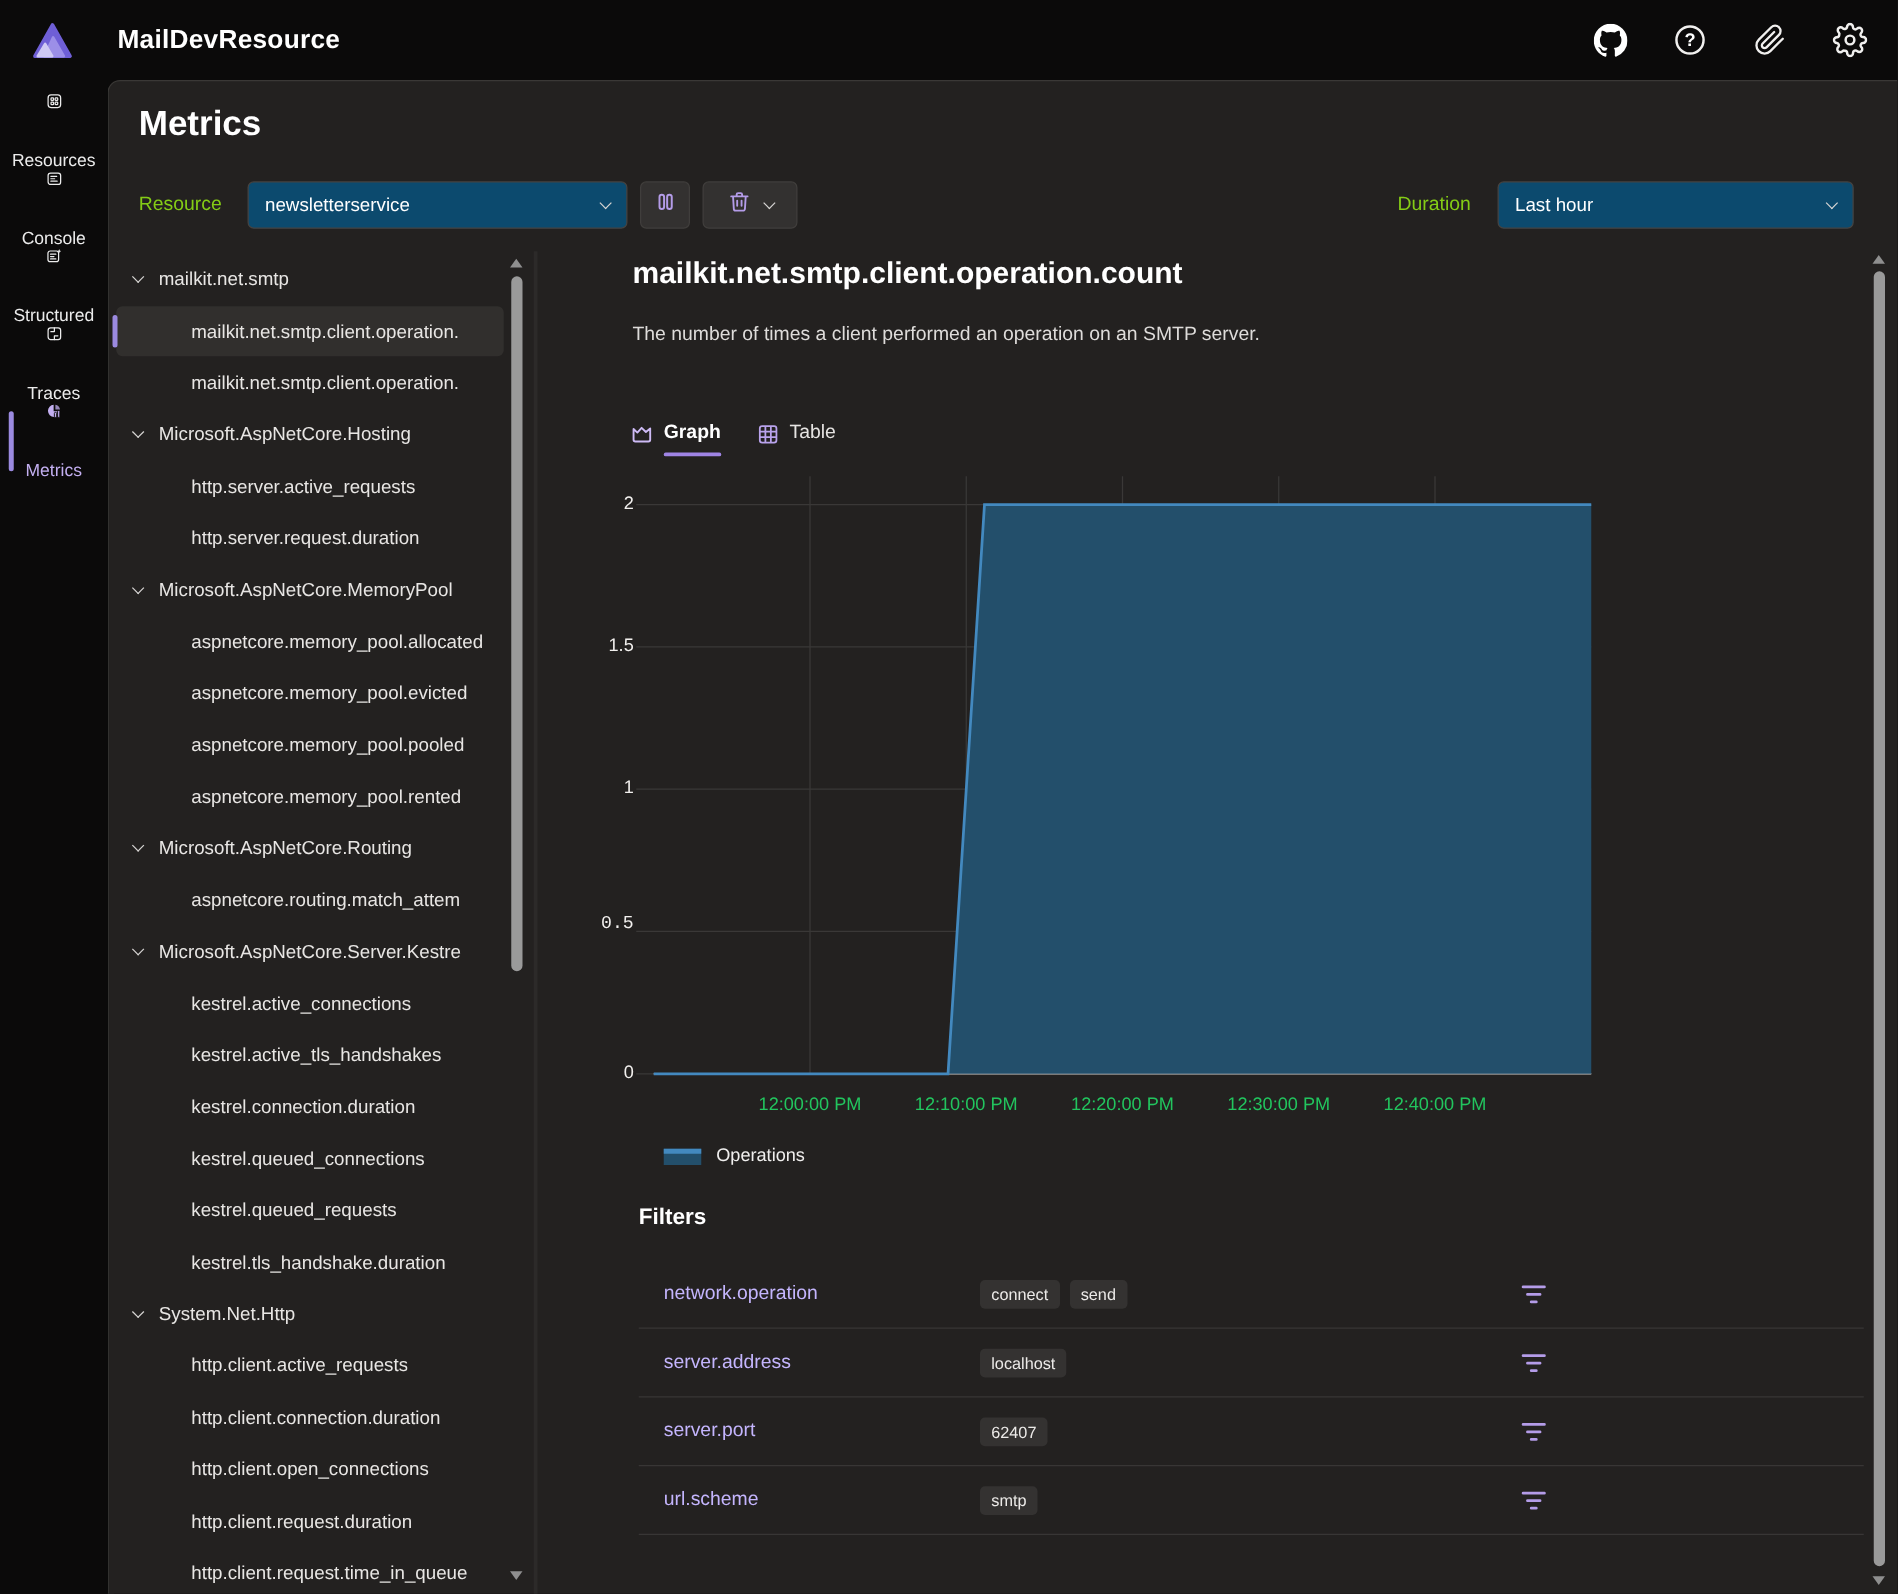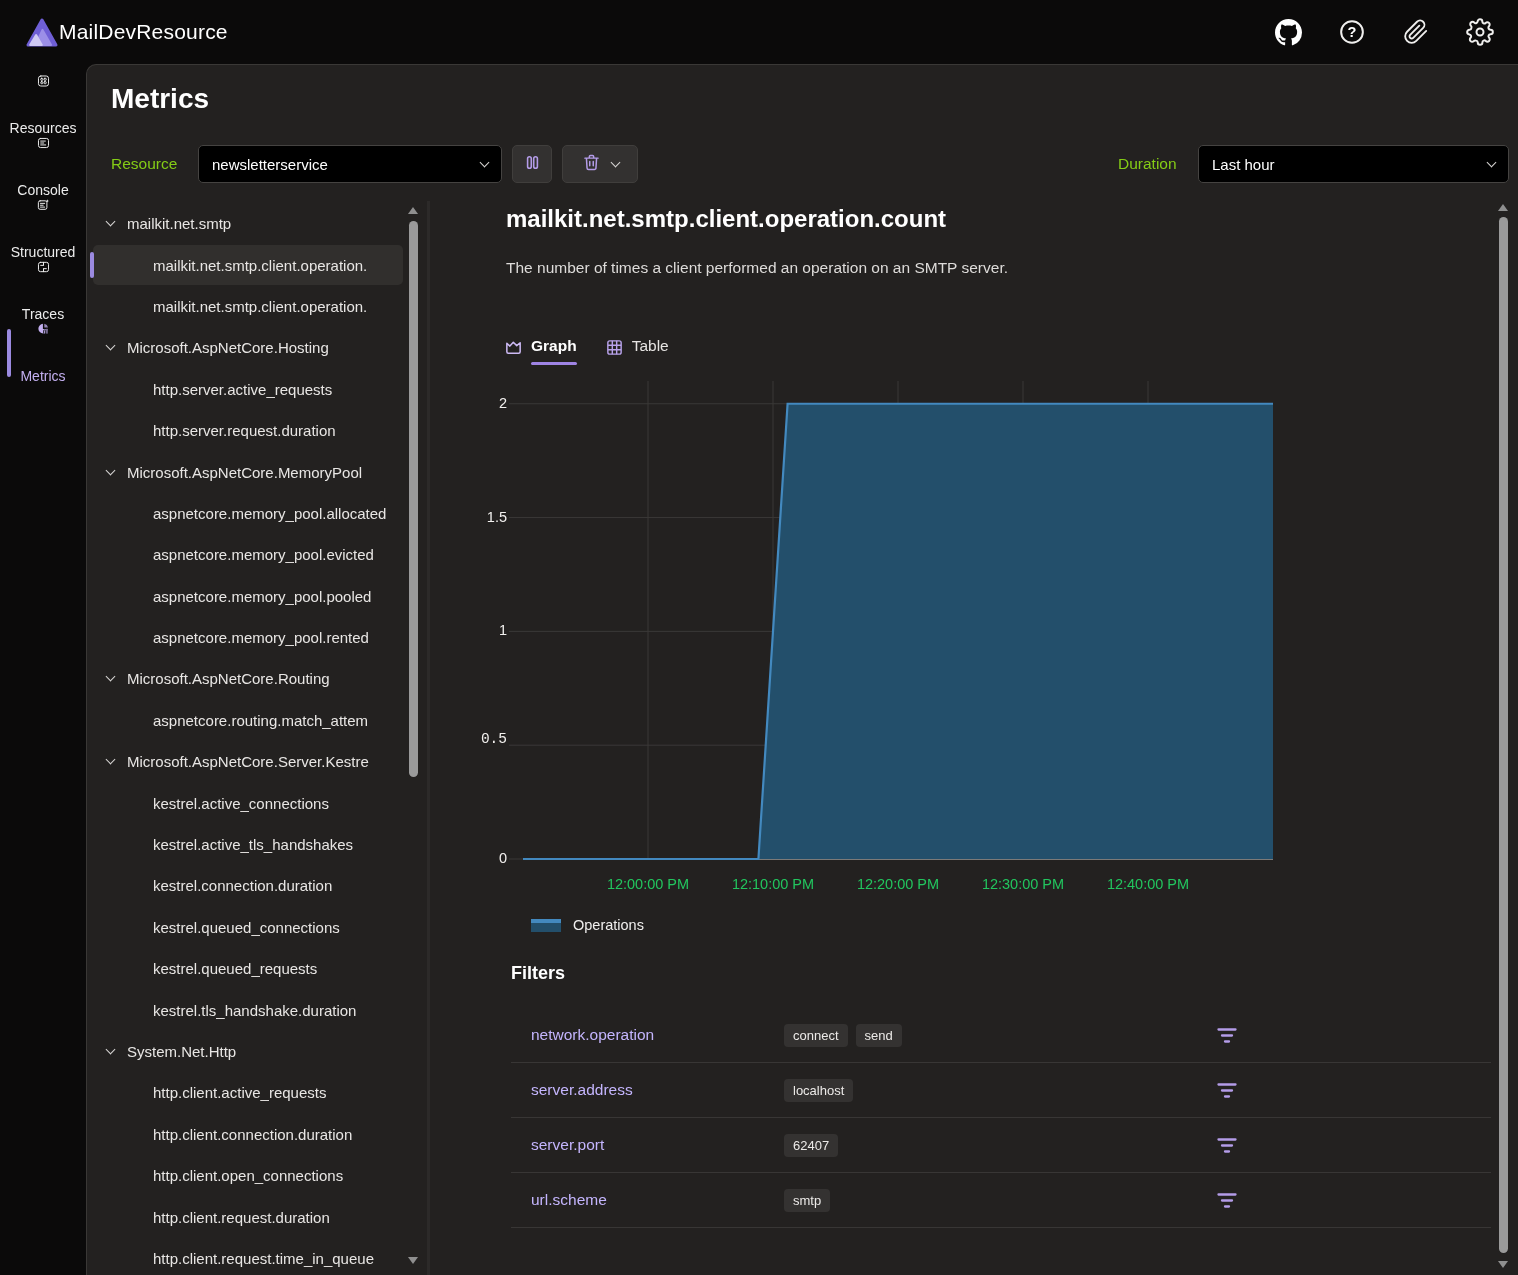--- a/index.html
+++ b/index.html
@@ -4,21 +4,21 @@
 <style>
   * { margin:0; padding:0; box-sizing:border-box; }
   html,body { width:1518px; height:1275px; overflow:hidden; }
   body { background:#0b0a0a; font-family:"Liberation Sans","DejaVu Sans",sans-serif; color:#f0efee;
          -webkit-font-smoothing:antialiased; }
 
   
   .header { position:absolute; left:0; top:0; width:1518px; height:64px; display:flex; align-items:center;
             background:#0b0a0a; }
   .logo { margin-left:25px; display:flex; align-items:center; }
-  .app-title { font-size:21px; font-weight:400; color:#ffffff; letter-spacing:.2px; }
+  .app-title { margin-left:35px; font-size:21px; font-weight:700; color:#ffffff; letter-spacing:.2px; }
   .header-icons { margin-left:auto; display:flex; align-items:center; gap:36px; padding-right:24px; }
   .hicon { width:28px; height:28px; display:flex; align-items:center; justify-content:center; cursor:pointer; }
 
   
   .rail { position:absolute; left:0; top:64px; width:86px; bottom:0; background:#0b0a0a;
           display:flex; flex-direction:column; align-items:stretch; padding-top:10px; }
   .rail-item { position:relative; height:62px; display:flex; flex-direction:column; align-items:center;
                justify-content:center; gap:4px; color:#ececec; cursor:pointer; }
   .rail-item .rlabel { font-size:14px;margin-top:28px; }
   .rail-item.active { color:#c3aff0; }
@@ -27,21 +27,21 @@
 
   
   .panel { position:absolute; left:86px; top:64px; width:1432px; height:1211px; background:#232120;
            border-top:1px solid #3a3836; border-left:1px solid #3a3836; border-top-left-radius:10px; }
   .h1 { position:absolute; left:24px; top:18px; font-size:28px; font-weight:700; color:#ffffff; }
 
   
   .toolbar { position:absolute; left:0; top:80px; right:0; height:38px; }
   .tlabel { position:absolute; top:0; line-height:38px; font-size:15.5px; color:#84cc16; }
   .select { position:absolute; top:0; height:38px; display:flex; align-items:center; justify-content:space-between;
-            background:#000000; border:1px solid #454341; border-radius:5px; padding:0 13px; font-size:15px;
+            background:#0c4a6e; border:1px solid #454341; border-radius:5px; padding:0 13px; font-size:15px;
             color:#ffffff; cursor:pointer; }
   .btn { position:absolute; top:0; height:38px; background:#333130; border:1px solid #403e3c; border-radius:5px;
          display:flex; align-items:center; justify-content:center; gap:10px; cursor:pointer; }
   .chev { display:inline-block; width:7px; height:7px; border-right:1.6px solid #d8d6d4;
           border-bottom:1.6px solid #d8d6d4; transform:rotate(45deg); margin-top:-4px; }
 
   
   .tree { position:absolute; left:0; top:138px; width:340px; bottom:0; overflow:hidden; }
   .tree-row { position:relative; height:41.4px; display:flex; align-items:center; cursor:pointer; }
   .tree-row .tchev { margin-left:20px; margin-right:13px; }
@@ -193,21 +193,21 @@
           </svg></span>
     </div>
     <div class="btn" style="left:475px;width:76px">
       <span class="js-icon"><svg viewBox="0 0 24 24" width="21" height="21" fill="none" stroke="#b49ce8" stroke-width="1.7" stroke-linecap="round" stroke-linejoin="round">
             <path d="M4.5 7h15M9.5 7V5.3A1.3 1.3 0 0110.8 4h2.4a1.3 1.3 0 011.3 1.3V7M17.8 7l-.7 11.2a1.8 1.8 0 01-1.8 1.8H8.7a1.8 1.8 0 01-1.8-1.8L6.2 7"></path>
             <path d="M10 10.8v4.8M14 10.8v4.8"></path>
           </svg></span>
       <span class="chev"></span>
     </div>
     <div class="tlabel" style="left:1031px">Duration</div>
-    <div class="select" style="left:1111px;width:311px">
+    <div class="select" style="left:1111px;width:285px">
       <span>Last hour</span>
       <span class="chev"></span>
     </div>
   </div>
 
   <div class="tree" id="tree">
       <div class="tree-row group">
         <span class="chev tchev"></span>
         <span class="tree-label">mailkit.net.smtp</span>
       </div>

